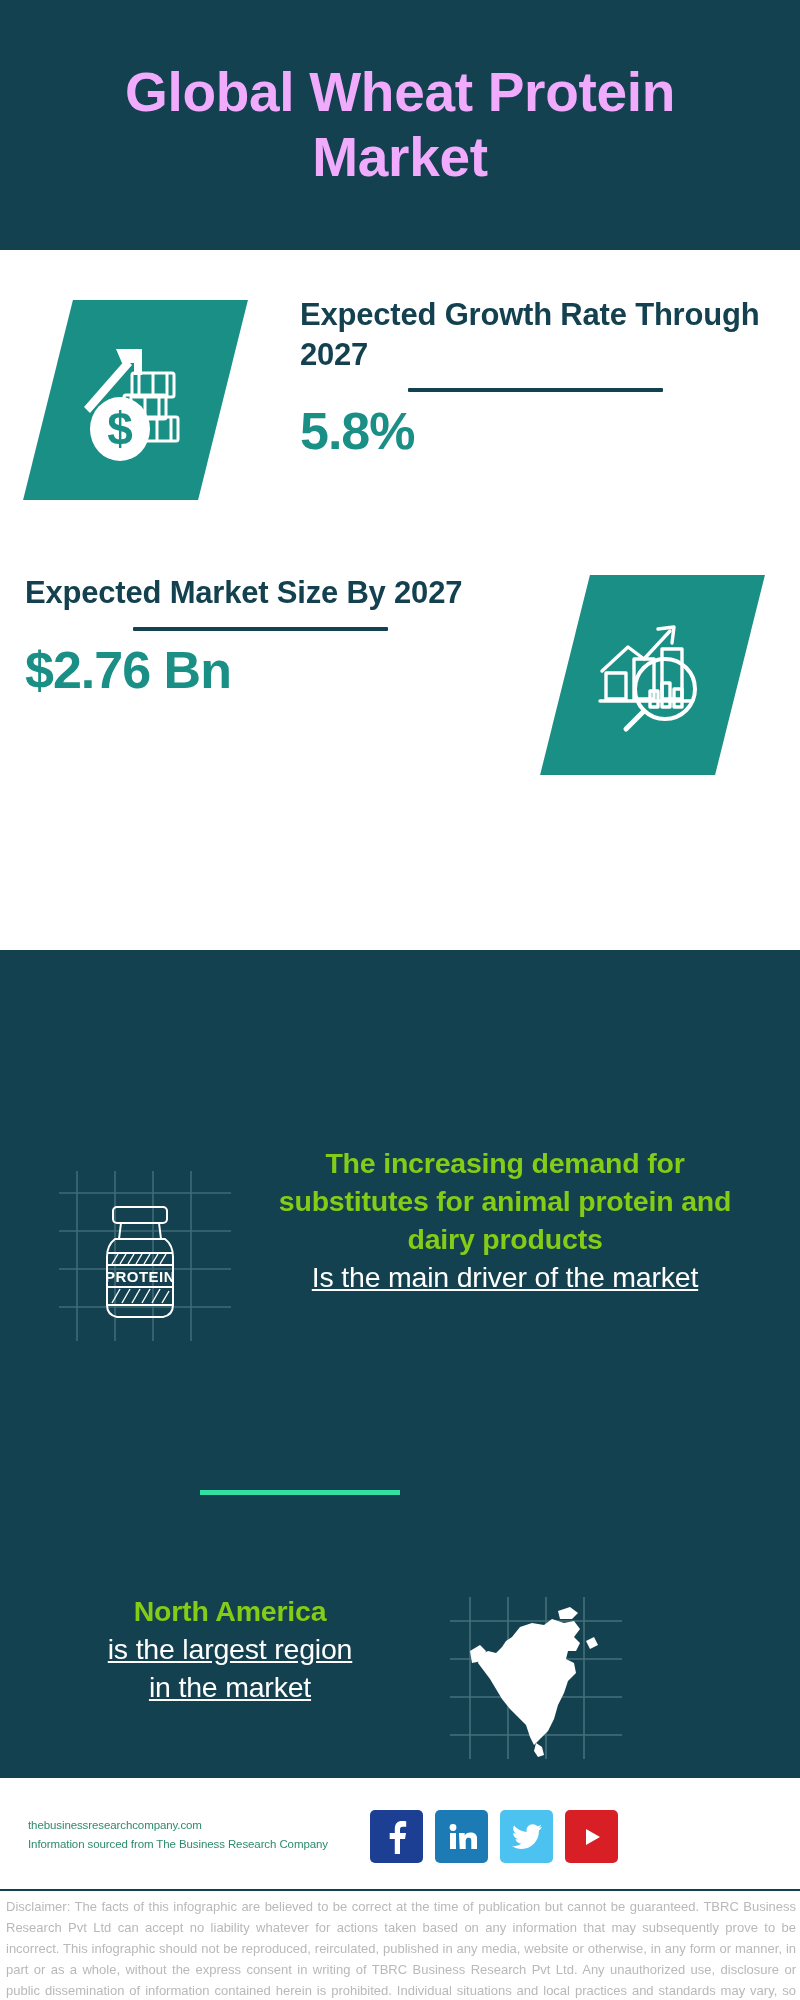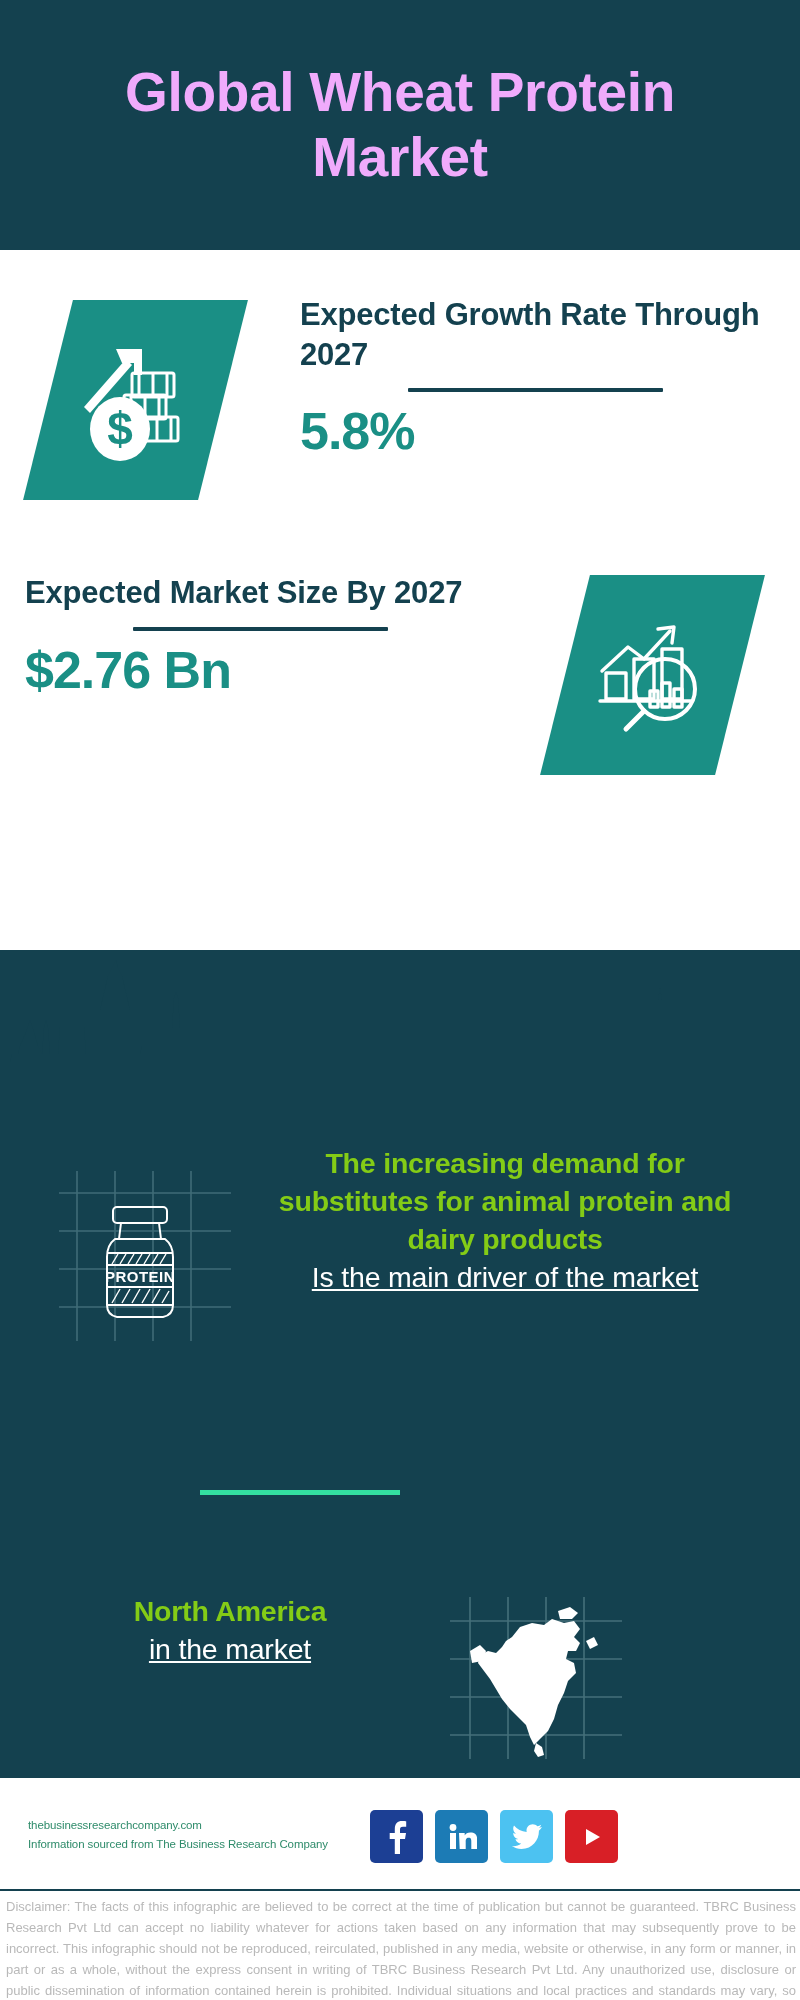--- a/index.html
+++ b/index.html
@@ -244,20 +244,21 @@
         <div class="mint-bold">The increasing demand for substitutes for animal protein and dairy products</div>
         <div class="white-reg">Is the main driver of the market</div>
       </div>
     </div>
 
     <div class="divider-mint" style="top:540px; left:200px; width:200px;"></div>
 
     <div class="region-block" style="top:635px;">
       <div class="region-text">
         <div class="mint-bold">North America</div>
+        <div class="white-reg">is the largest region</div>
         <div class="white-reg">in the market</div>
       </div>
 
       <div class="map-wrap">
         <svg width="190" height="170" viewBox="0 0 190 170">
           <g stroke="#4a757f" stroke-width="1.6" opacity="0.9">
             <line x1="10" y1="28" x2="182" y2="28"></line>
             <line x1="10" y1="66" x2="182" y2="66"></line>
             <line x1="10" y1="104" x2="182" y2="104"></line>
             <line x1="10" y1="142" x2="182" y2="142"></line>

